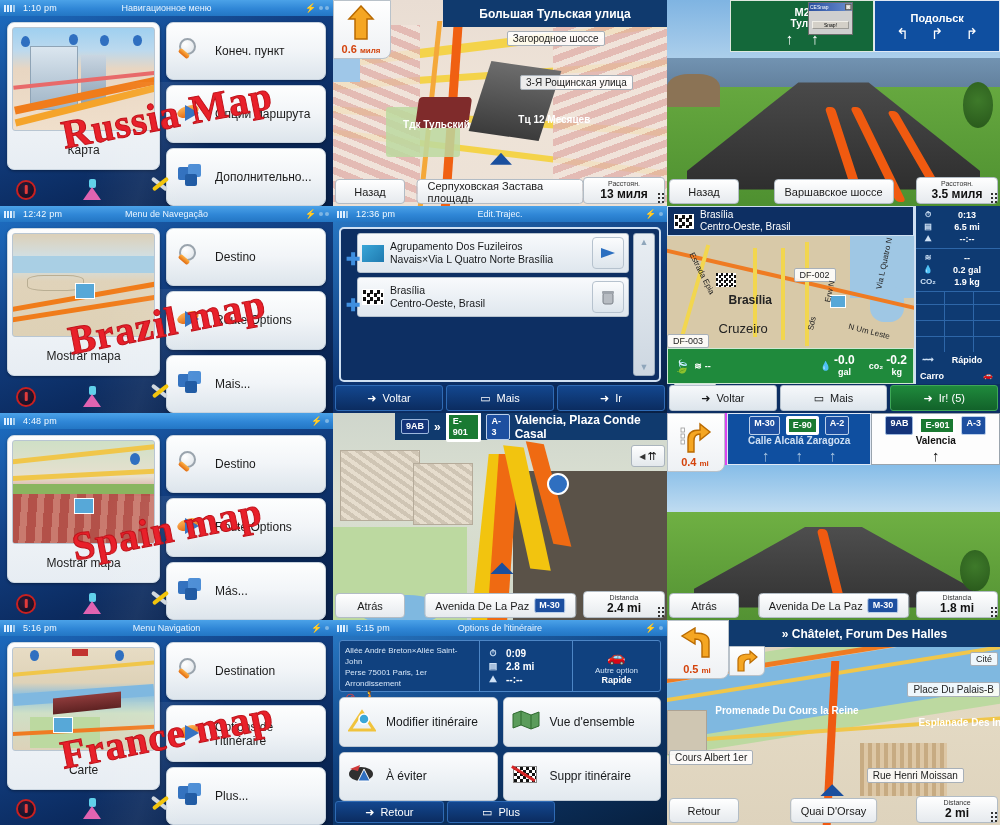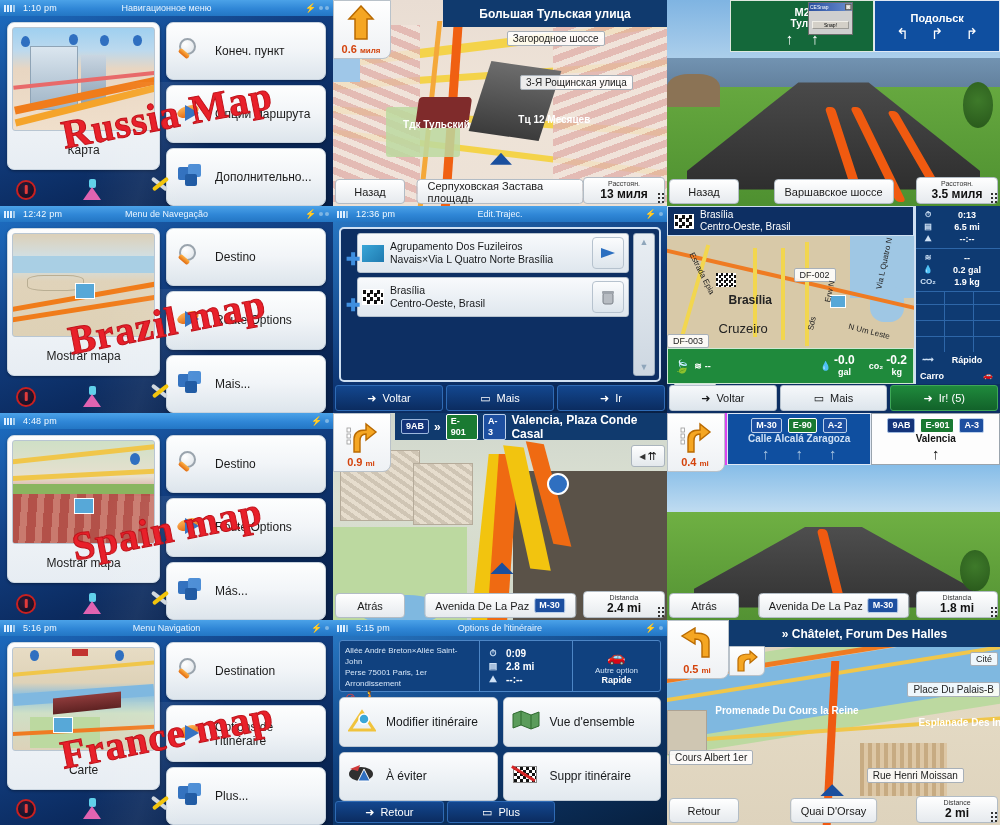--- a/index.html
+++ b/index.html
@@ -111,21 +111,21 @@
   .turn-dist small{ font-size:8px; font-weight:bold;}
   .arrow-box{ height:40px; display:flex; align-items:center; justify-content:center;}
 
   .streetbanner {
     position:absolute; top:0; z-index:5; height:27px;
     background:#103a6e; color:#fff; display:flex; align-items:center; justify-content:center;
     font-size:12px; font-weight:bold; gap:5px; padding:0 6px;
   }
   .badge { font-size:9px; font-weight:bold; padding:1px 4px; border-radius:2px; color:#fff; line-height:11px;}
   .badge.blue{ background:#1d4fa0; border:1px solid #bcd0ea;}
-  .badge.green{ background:#1a7a32; border:1px solid #ffffff;}
+  .badge.green{ background:#1a7a32; border:3px solid #ffffff;}
   .badge.navy{ background:#14347a; border:1px solid #9db8dd;}
 
   .mapbg { position:absolute; inset:0; }
   .maplabel {
     position:absolute; background:rgba(255,255,255,.88); border:1px solid #a8b0b8;
     font-size:10px; color:#232323; padding:1px 5px; border-radius:2px; white-space:nowrap;
   }
   .btm-bar { position:absolute; left:0; right:0; bottom:0; height:29px; z-index:7; }
   .btm-btn {
     position:absolute; bottom:2px; background:linear-gradient(180deg,#ffffff,#e6eaee);
@@ -753,33 +753,20 @@
       </div>
 
       <div class="streetbanner" style="left:62px;right:0;">
         <span class="badge navy">9AB</span>
         <span>»</span>
         <span class="badge green">E-901</span>
         <span class="badge blue">A-3</span>
         <span>Valencia, Plaza Conde Casal</span>
       </div>
 
-      <div class="turnpanel">
-        <div class="arrow-box">
-          <svg width="34" height="34" viewBox="0 0 34 34">
-            <path d="M10 33 V20 C10 12 18 11 22 11 V5 L32 13 L22 21 V15 C19 15 16 17 16 22 V33 Z" fill="#f5a623" stroke="#b96a00" stroke-width="1.4"></path>
-            <rect x="3" y="9" width="3.5" height="4" fill="#fff" stroke="#999" stroke-width=".8"></rect>
-            <rect x="3" y="15" width="3.5" height="4" fill="#fff" stroke="#999" stroke-width=".8"></rect>
-            <rect x="3" y="21" width="3.5" height="4" fill="#fff" stroke="#999" stroke-width=".8"></rect>
-          </svg>
-        </div>
-        <div class="turn-dist">
-          <span>0.9</span> <small>mi</small>
-        </div>
-      </div>
 
       <div style="position:absolute;right:2px;top:32px;width:34px;height:22px;background:linear-gradient(180deg,#fff,#e3e8ec);border:1px solid #aab4bd;border-radius:3px;display:flex;align-items:center;justify-content:center;gap:2px;z-index:7;">
         <span style="font-size:8px;color:#333;">◀</span>
         <span style="font-size:11px;color:#111;">⇈</span>
       </div>
 
       <div class="btm-bar">
         <div class="btm-btn btm-left">Atrás</div>
         <div class="btm-btn btm-center">
           <span>Avenida De La Paz</span>

